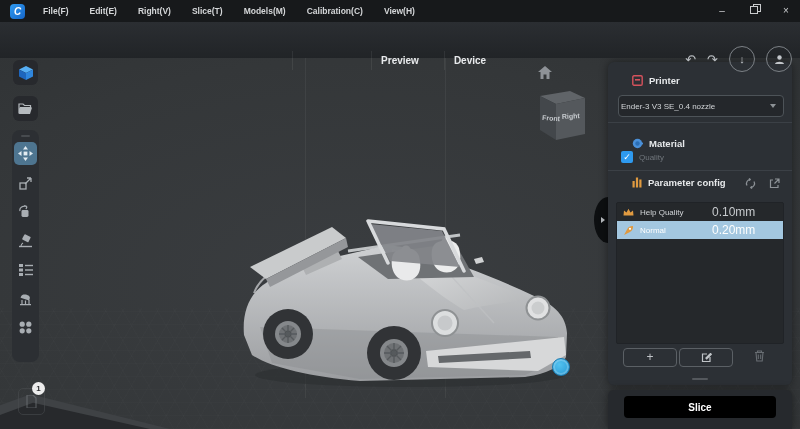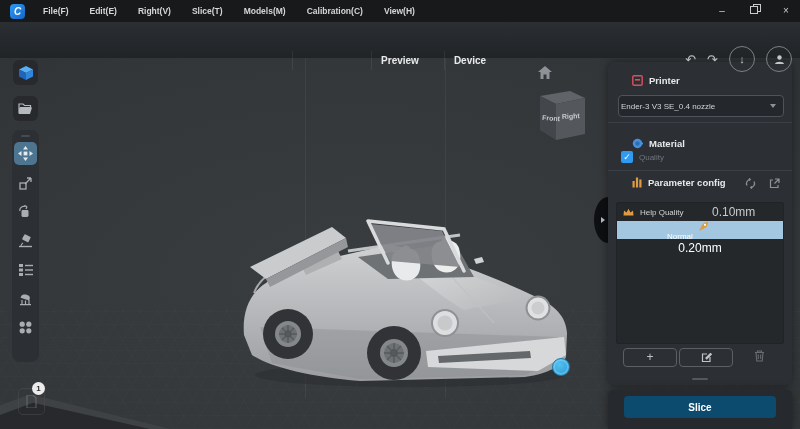--- a/index.html
+++ b/index.html
@@ -83,38 +83,38 @@
   .checkbox{position:absolute;left:13px;top:89px;width:12px;height:12px;background:#2e9af0;border-radius:2px;
     color:#fff;font-size:9px;line-height:12px;text-align:center;cursor:pointer;}
   .extruder-label{position:absolute;left:31px;top:91px;font-size:8px;color:#70767c;}
   .param-icons{position:absolute;right:12px;top:116px;display:flex;gap:13px;}
   .param-list{position:absolute;left:8px;top:140px;width:168px;height:142px;background:#25282b;
     border:1px solid #202327;border-radius:2px;box-sizing:border-box;overflow:hidden;}
   .p-row{height:18px;display:flex;align-items:center;cursor:pointer;}
   .p-row .p-ico{margin-left:6px;width:11px;display:flex;}
   .p-row .p-label{font-size:8px;color:#d0d3d6;margin-left:6px;width:72px;}
   .p-row .p-value{font-size:12px;color:#c7cacd;text-align:right;}
-  .p-row.selected{background:#a3c7e0;flex-direction:column;}
+  .p-row.selected{background:#a3c7e0;}
   .p-row.selected .p-label,.p-row.selected .p-value{color:#fdfefe;}
   .panel-btn{position:absolute;top:286px;height:17px;border:1px solid #5b6065;border-radius:4px;
     display:flex;align-items:center;justify-content:center;cursor:pointer;background:transparent;}
   .plus-glyph{font-size:12px;color:#c0c4c8;line-height:1;margin-top:-1px;}
   .trash-btn{position:absolute;top:288px;left:146px;cursor:pointer;opacity:.55;}
   .panel-grip{position:absolute;left:84px;top:316px;width:16px;height:2px;border-radius:1px;background:#54585d;}
 
   .collapse-handle{position:absolute;left:594px;top:197px;width:14px;height:46px;background:#0d0f11;
     border-top-left-radius:14px 23px;border-bottom-left-radius:14px 23px;z-index:19;cursor:pointer;
     display:flex;align-items:center;justify-content:flex-end;}
   .collapse-arrow{width:0;height:0;border-top:3.5px solid transparent;border-bottom:3.5px solid transparent;
     border-left:4px solid #b9bdc1;margin-right:3px;}
 
   
   .slice-footer{position:absolute;left:608px;top:390px;width:184px;height:39px;background:#26292d;
     border-radius:6px 6px 0 0;z-index:20;box-shadow:0 0 8px rgba(0,0,0,.45);}
-  .slice-btn{position:absolute;left:16px;top:6px;width:152px;height:22px;background:#0c4a6e;border-radius:4px;
+  .slice-btn{position:absolute;left:16px;top:6px;width:152px;height:22px;background:#000000;border-radius:4px;
     color:#fff;font-size:10px;font-weight:bold;display:flex;align-items:center;justify-content:center;cursor:pointer;}
 
   svg{display:block;}
 </style>
 </head>
 <body>
 
 <div class="screen">
 
   <div class="titlebar">

